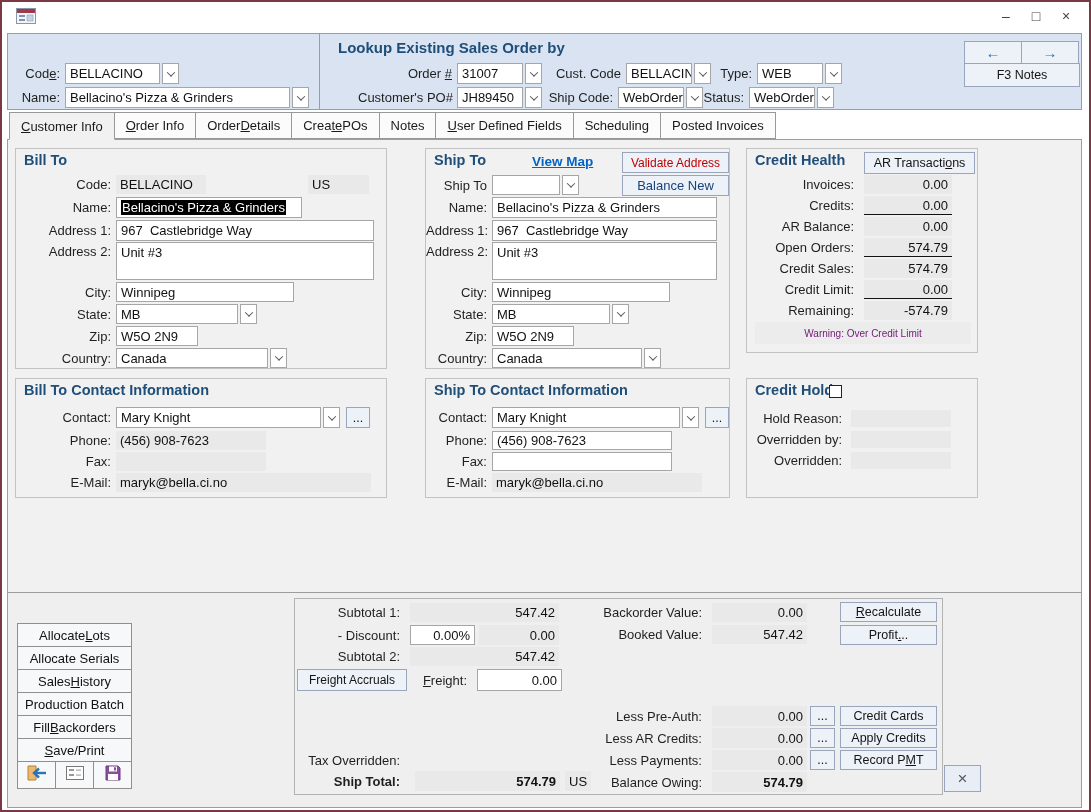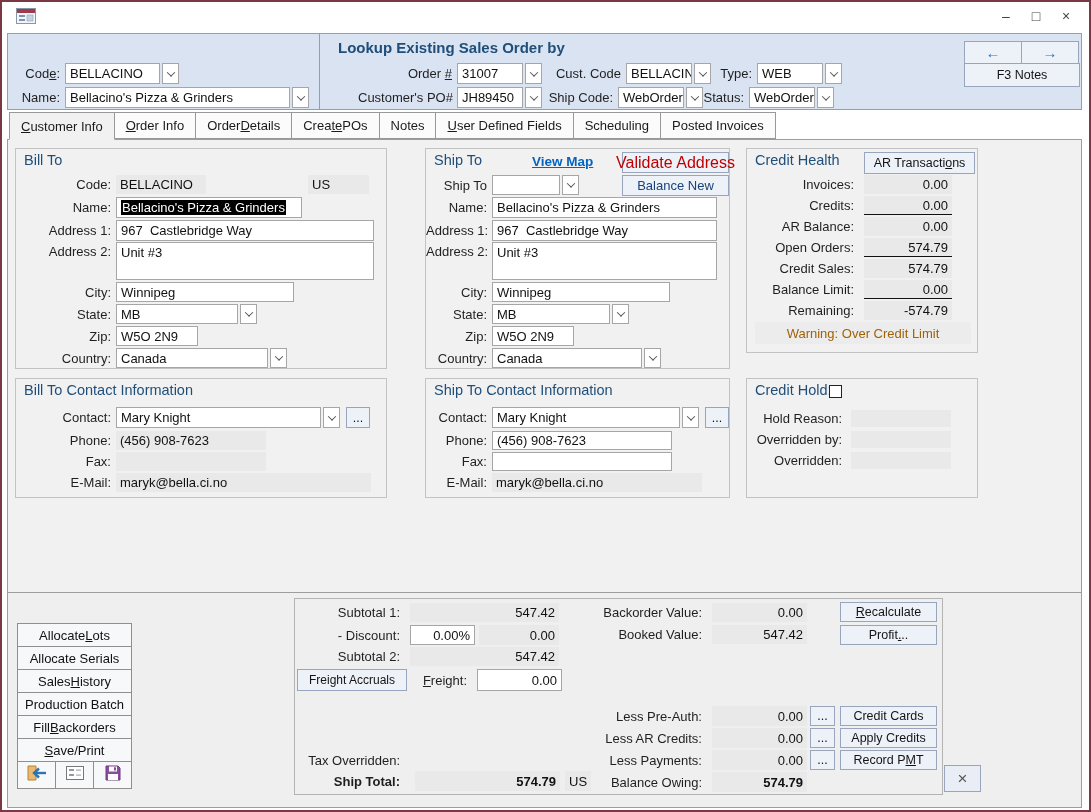--- a/index.html
+++ b/index.html
@@ -15,31 +15,31 @@
   .divider{position:absolute;left:311px;top:0;bottom:0;width:1px;background:#9d9d9d}
   .r{position:absolute;display:flex;align-items:center}
   .lab{text-align:right;padding-right:5px;font-size:13px;color:#1f1f1f;flex:none;white-space:nowrap}
   .fld{position:relative;height:100%;border:1px solid #a6a6a6;background:#fff;display:flex;align-items:center;padding:0 4px;font-size:13px;color:#111;overflow:hidden;white-space:pre;flex:none}
   .ro{background:#e9e9e9;border:none}
   .num{justify-content:flex-end}
   .top{align-items:flex-start;padding-top:2px}
   .arw{flex:none;width:17px;height:100%;margin-left:2px;border:1px solid #a6a6a6;background:#fff;display:flex;align-items:center;justify-content:center}
   .arw::after{content:"";width:5px;height:5px;border-right:1.5px solid #555;border-bottom:1.5px solid #555;transform:rotate(45deg) translate(-1px,-1px)}
   .btn{background:#edf1f8;border:1px solid #98a5bc;display:flex;align-items:center;justify-content:center;font-size:12.5px;color:#141414;white-space:nowrap}
-  .red{color:#C00000 !important;font-size:16px}
+  .red{color:#C00000 !important;font-size:12px}
   .tabs{position:absolute;left:5px;top:109px;width:1075px;height:28px;display:flex;align-items:flex-end;background:#fff;padding-left:3px}
   .tab{height:27px;margin-left:-1px;border:1px solid #989898;background:#fbfbfb;display:flex;align-items:center;padding:0 11px;font-size:13px;color:#1a1a1a;white-space:nowrap}
   .tab.active{height:28px;margin-bottom:-1px;background:#f1f1f1;border-bottom:1px solid #f1f1f1;z-index:3}
   .content{position:absolute;left:5px;top:137px;width:1075px;height:454px;background:#f1f1f1;border:1px solid #9d9d9d}
   .group{position:absolute;border:1px solid #c3c3c3}
-  .gt{position:absolute;left:8px;top:3px;font-weight:normal;font-size:14.5px;color:#1F4E79;white-space:nowrap}
+  .gt{position:absolute;left:8px;top:3px;font-weight:bold;font-size:14.5px;color:#1F4E79;white-space:nowrap}
   .link{color:#0563C1;text-decoration:underline;font-size:13.5px;font-weight:bold;white-space:nowrap}
   .sel{background:#000;color:#fff;padding:0 1px}
   .sum{border-bottom:1px solid #111 !important}
-  .warn{position:absolute;background:#ececec;color:#a16207;display:flex;align-items:center;justify-content:center;font-size:13px}
+  .warn{position:absolute;background:#ececec;color:#701a75;display:flex;align-items:center;justify-content:center;font-size:10px}
   .cb{width:13px;height:13px;border:1.5px solid #222;background:#fff;flex:none}
   .footer{position:absolute;left:5px;top:591px;width:1075px;height:215px;background:#efefef;border:1px solid #9d9d9d;border-top:none}
   .stack{position:absolute;left:9px;top:30px;width:115px}
   .sbtn{height:24px;margin-top:-1px;background:#f7f8f9;border:1px solid #8f8f8f;display:flex;align-items:center;justify-content:center;font-size:13px;color:#111;white-space:nowrap}
   .stack .sbtn:first-child{margin-top:0}
   .icrow{display:flex;margin-top:-1px}
   .icell{width:39px;height:28px;margin-left:-1px;border:1px solid #8f8f8f;background:#f7f8f9;display:flex;align-items:center;justify-content:center}
   .icrow .icell:first-child{margin-left:0}
   .panel{position:absolute;left:286px;top:5px;width:649px;height:197px;border:1px solid #b3b3b3}
   .closebtn{position:absolute;left:936px;top:172px;width:37px;height:27px;background:#e9eef6;border:1px solid #98a5bc;display:flex;align-items:center;justify-content:center;font-size:17px;color:#555}
@@ -227,21 +227,21 @@
       </div>
       <div class="r" style="left:0;top:89px;height:19px">
         <span class="lab" style="width:112px">Open Orders:</span>
         <span class="fld ro num sum" style="width:88px;margin-left:5px">574.79</span>
       </div>
       <div class="r" style="left:0;top:110px;height:19px">
         <span class="lab" style="width:112px">Credit Sales:</span>
         <span class="fld ro num" style="width:88px;margin-left:5px">574.79</span>
       </div>
       <div class="r" style="left:0;top:131px;height:19px">
-        <span class="lab" style="width:112px">Balance Limit:</span>
+        <span class="lab" style="width:112px">Credit Limit:</span>
         <span class="fld ro num sum" style="width:88px;margin-left:5px">0.00</span>
       </div>
       <div class="r" style="left:0;top:152px;height:19px">
         <span class="lab" style="width:112px">Remaining:</span>
         <span class="fld ro num" style="width:88px;margin-left:5px">-574.79</span>
       </div>
       <div class="warn" style="left:8px;top:173px;width:216px;height:22px">Warning: Over Credit Limit</div>
     </div>
 
     <div class="group" style="left:7px;top:238px;width:372px;height:120px">

